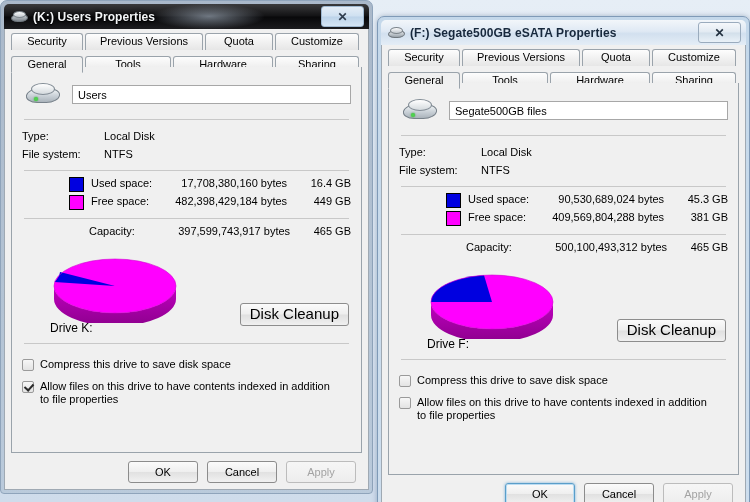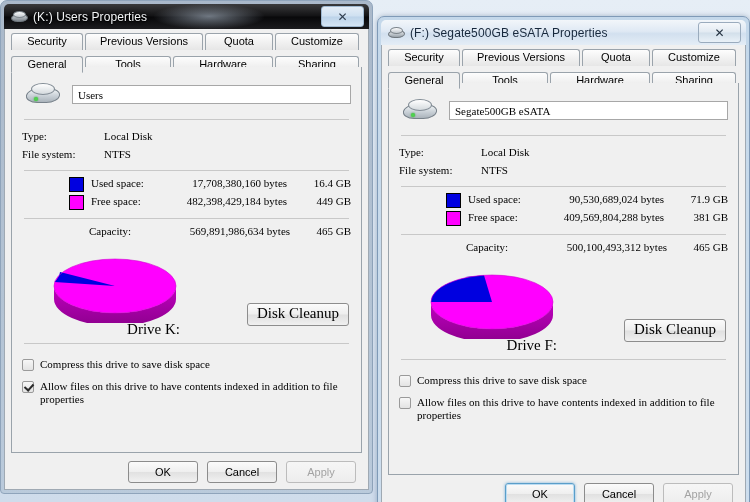--- a/index.html
+++ b/index.html
@@ -32,20 +32,21 @@
     background:linear-gradient(180deg,rgba(190,212,232,.85),rgba(205,222,238,.8));
     border:1px solid #7f9ab7;
     box-shadow:0 0 5px rgba(40,70,110,.35);
   }
 
   .titlebar{
     height:25px;position:relative;
     border-radius:5px 5px 0 0;
     display:flex;align-items:center;
     overflow:hidden;
+    font-weight:bold;
   }
   .titlebar.inactive{
     background:linear-gradient(180deg,#3a3a3c 0%,#121214 48%,#08080a 52%,#1c1c1f 100%);
   }
   .titlebar.inactive::after{
     content:"";position:absolute;left:150px;top:0;width:110px;height:100%;
     background:radial-gradient(ellipse at center,rgba(190,205,222,.55),rgba(190,205,222,0) 72%);
   }
   .titlebar.active{
     background:linear-gradient(180deg,#f2f6fa 0%,#dfe9f4 45%,#d2e0ef 55%,#e4edf6 100%);
@@ -117,21 +118,20 @@
     position:relative;z-index:5;
   }
   .tabpanel{
     margin:0 6px 0 6px;
     background:#f0f0f0;
     border:1px solid #9aa3ab;
     border-top:none;
     height:386px;box-sizing:border-box;
     position:relative;
     padding:0 10px;
-    font-family:Liberation Serif, serif;
   }
   .tabpanel.tall{height:392px;}
 
   
   .namerow{display:flex;align-items:center;height:42px;padding-top:6px;}
   .bigdrive{width:34px;height:24px;position:relative;margin-left:4px;margin-right:12px;flex:0 0 auto;}
   .bigdrive .body{
     position:absolute;left:0;top:6px;width:32px;height:13px;
     background:linear-gradient(180deg,#f6f8f9 0%,#cfd6dc 45%,#aab3bb 100%);
     border:1px solid #78828b;border-radius:40%/55%;
@@ -165,21 +165,21 @@
   .sp-lbl{width:70px;}
   .sp-bytes{width:150px;text-align:right;padding-right:14px;}
   .sp-gb{width:56px;text-align:right;}
   .cap-lbl{width:90px;margin-left:20px;}
 
   
   .piearea{position:relative;height:88px;margin-top:4px;}
   .pie-wrap{position:absolute;left:28px;top:2px;width:130px;height:74px;}
   .drive-cap{
     position:absolute;left:28px;top:74px;width:130px;
-    text-align:right;font-size:15px;
+    text-align:left;font-size:12px;
   }
   .cleanup-btn{
     position:absolute;right:2px;top:56px;
     height:21px;min-width:78px;padding:0 9px;
     font-size:15px;line-height:19px;text-align:center;
     background:linear-gradient(180deg,#fbfbfb,#eeeeee 48%,#e0e0e0 52%,#f0f0f0);
     border:1px solid #8d8d8d;border-radius:3px;cursor:pointer;
     color:#000;
   }
 
@@ -282,21 +282,21 @@
           <span class="sp-lbl">Free space:</span>
           <span class="sp-bytes">482,398,429,184 bytes</span>
           <span class="sp-gb">449 GB</span>
         </div>
       </div>
 
       <div class="hr" style="margin-top:5px"></div>
 
       <div class="spacerow" style="margin-top:6px">
         <span class="cap-lbl">Capacity:</span>
-        <span class="sp-bytes">569,891,986,634 bytes</span>
+        <span class="sp-bytes">397,599,743,917 bytes</span>
         <span class="sp-gb">465 GB</span>
       </div>
 
       <div class="piearea">
         <div class="pie-wrap">
           <svg viewBox="0 0 130 74" width="130" height="74">
             <defs>
               <linearGradient id="sideL" x1="0" y1="0" x2="0" y2="1">
                 <stop offset="0%" stop-color="#c000c0"></stop>
                   <stop offset="100%" stop-color="#8e008e"></stop>
@@ -363,21 +363,21 @@
       </div>
     </div>
 
     <div class="tabpanel tall">
       <div class="namerow">
         <span class="bigdrive">
           <span class="body"></span>
             <span class="top"></span>
             <span class="led"></span>
         </span>
-        <div class="namefield">Segate500GB eSATA</div>
+        <div class="namefield">Segate500GB files</div>
       </div>
       <div class="hr"></div>
 
       <div style="margin-top:7px">
         <div class="inforow">
           <span class="lbl">Type:</span>
           <span class="val">Local Disk</span>
         </div>
         <div class="inforow">
           <span class="lbl">File system:</span>
@@ -385,21 +385,21 @@
         </div>
       </div>
 
       <div class="hr" style="margin-top:7px"></div>
 
       <div class="spacetable">
         <div class="spacerow">
           <span class="swatch" style="background:#0000E0"></span>
           <span class="sp-lbl">Used space:</span>
           <span class="sp-bytes">90,530,689,024 bytes</span>
-          <span class="sp-gb">71.9 GB</span>
+          <span class="sp-gb">45.3 GB</span>
         </div>
         <div class="spacerow">
           <span class="swatch" style="background:#FF00FF"></span>
           <span class="sp-lbl">Free space:</span>
           <span class="sp-bytes">409,569,804,288 bytes</span>
           <span class="sp-gb">381 GB</span>
         </div>
       </div>
 
       <div class="hr" style="margin-top:5px"></div>

